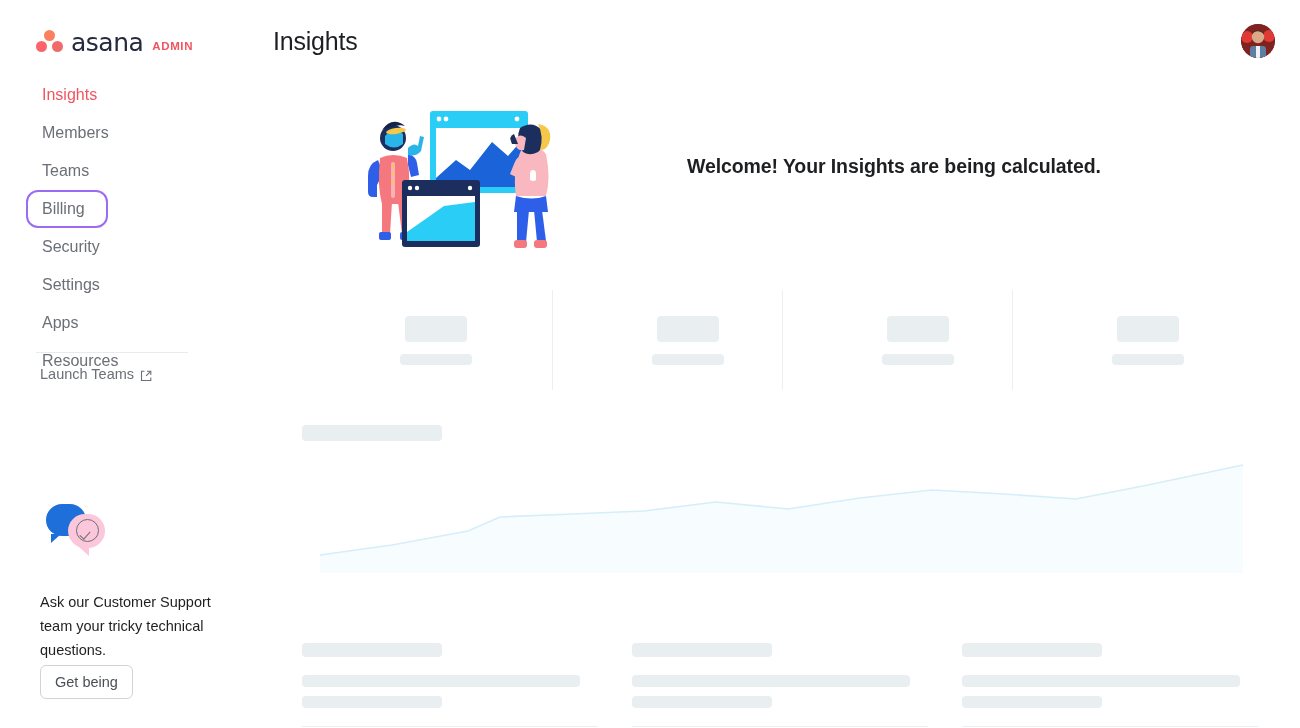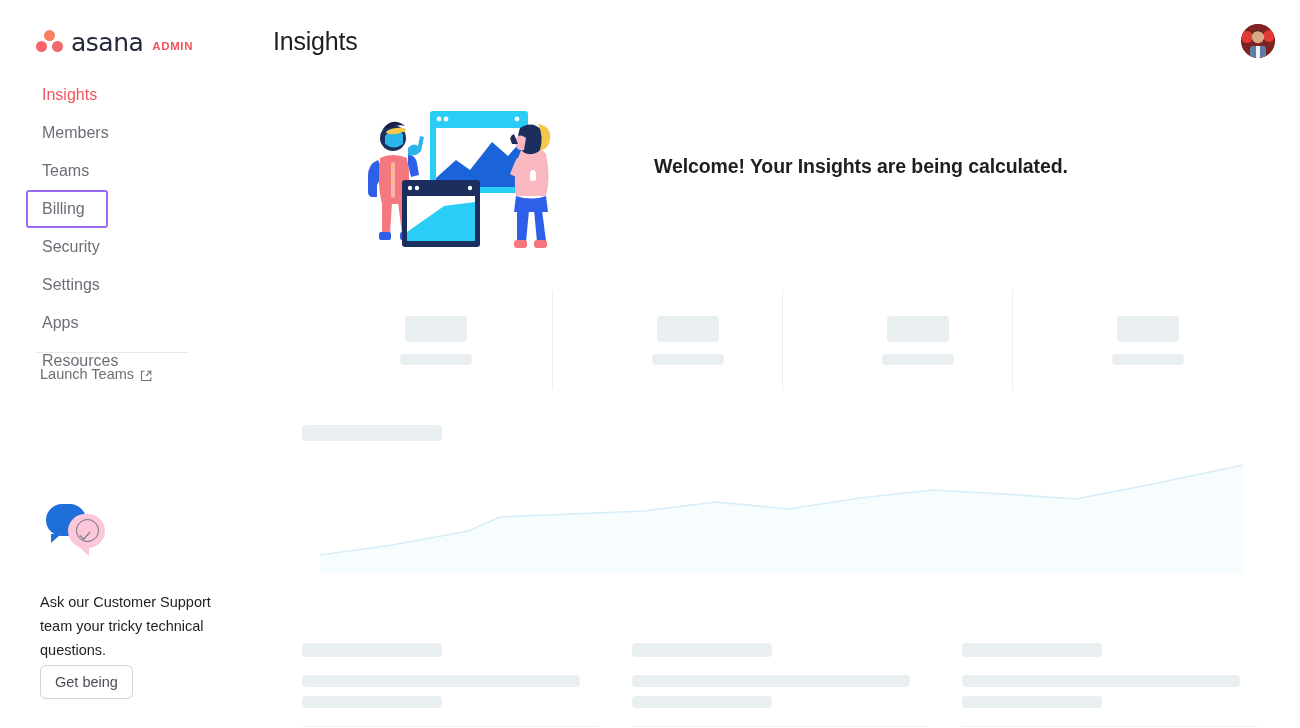--- a/index.html
+++ b/index.html
@@ -123,21 +123,21 @@
   #avatar {
     position: absolute; right: 25px; top: 24px;
     width: 34px; height: 34px; border-radius: 50%;
     overflow: hidden; cursor: pointer;
     background: #8d2b2b;
   }
 
   
   #illustration { position: absolute; left: 352px; top: 102px; width: 226px; height: 152px; }
   #welcome-title {
-    position: absolute; left: 654px; top: 155px;
+    position: absolute; left: 687px; top: 155px;
     font-size: 19.5px; color: #1e1f21; font-weight: 700;
     letter-spacing: -0.1px;
   }
   #welcome-sub {
     position: absolute; left: 654px; top: 190px;
     font-size: 14.5px; color: #6b6f76;
   }
 
   
   #stats { position: absolute; left: 300px; top: 290px; width: 960px; height: 100px; }
@@ -173,21 +173,21 @@
           <i class="d-right" style="background: rgb(240, 106, 106);"></i>
       </span>
       <span id="logo-word" style="color: rgb(37, 42, 60);">asana</span>
       <span id="logo-admin" style="color: rgb(240, 85, 95);">ADMIN</span>
     </div>
 
     <nav id="nav">
       <div class="nav-item active" style="color: rgb(240, 85, 95);">Insights</div>
       <div class="nav-item">Members</div>
       <div class="nav-item">Teams</div>
-      <div class="nav-item focused" style="border-color: rgb(155, 107, 242);">Billing</div>
+      <div class="nav-item focused" style="border-color: rgb(155, 107, 242); border-radius: 12px;">Billing</div>
       <div class="nav-item">Security</div>
       <div class="nav-item">Settings</div>
       <div class="nav-item">Apps</div>
       <div class="nav-item">Resources</div>
     </nav>
 
     <div id="nav-divider"></div>
 
     <div id="launch-link">
       <span>Launch Teams</span>

